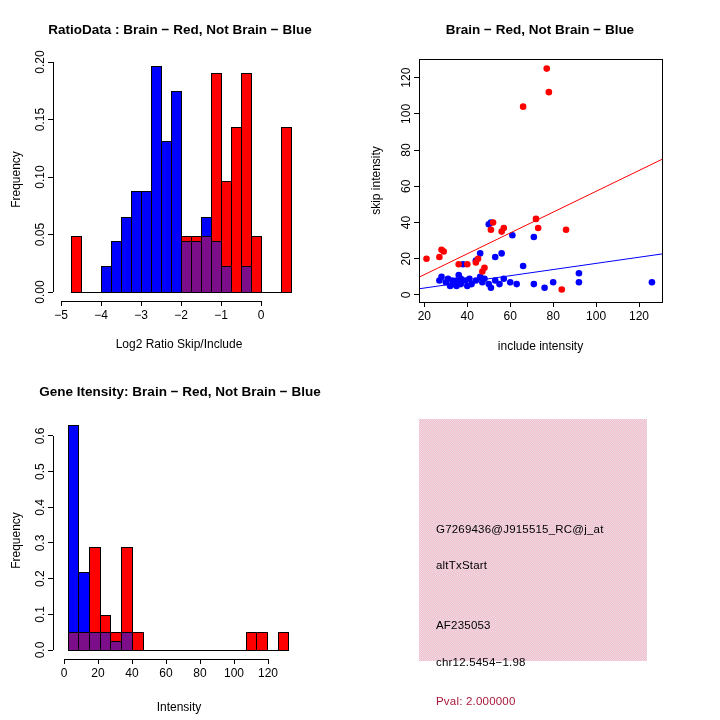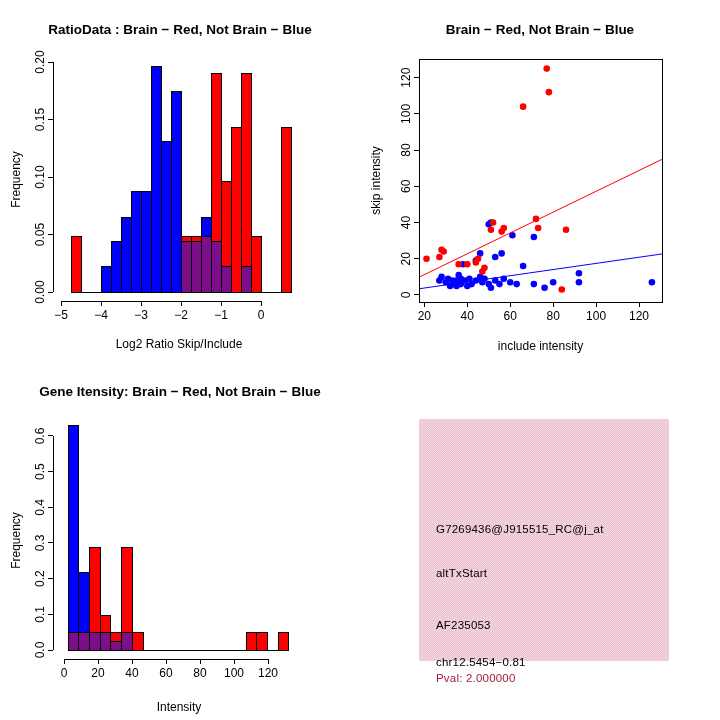--- a/index.html
+++ b/index.html
@@ -1,29 +1,29 @@
 <!DOCTYPE html>
 <html><head>
 <meta charset="utf-8">
 <style>
   html,body{margin:0;padding:0;background:#ffffff;}
   body{width:720px;height:720px;font-family:"Liberation Sans",sans-serif;}
   .page{width:720px;height:720px;display:grid;grid-template-columns:360px 360px;grid-template-rows:360px 360px;background:#fff;}
   .panel{position:relative;width:360px;height:360px;overflow:hidden;}
   svg{display:block;}
   .info-box{
-    position:absolute;left:59px;top:59px;width:250px;height:242px;
+    position:absolute;left:59px;top:59px;width:228px;height:242px;
     background:conic-gradient(#f6bccd 25%, #e9dde2 0 50%, #f6bccd 0 75%, #e9dde2 0) 0 0/2px 2px, #f0c4d0;
   }
   .info-line{position:absolute;left:17px;font-size:11.5px;color:#000;white-space:nowrap;letter-spacing:0.2px;}
   .il-1{top:104px}
-  .il-2{top:148px}
+  .il-2{top:140px}
   .il-3{top:200px}
   .il-4{top:237px}
-  .il-5{top:253px;font-weight:normal;}
+  .il-5{top:276px;font-weight:normal;}
 </style>
 </head>
 <body>
 
 <div class="page">
 
   <div class="panel">
     <svg width="360" height="360" viewBox="0 0 360 360">
         <line x1="101" y1="292.029815428301" x2="251" y2="292.029815428301" stroke="#000" stroke-width="1" shape-rendering="crispEdges"></line>
         <line x1="71" y1="292.029815428301" x2="291" y2="292.029815428301" stroke="#000" stroke-width="1" shape-rendering="crispEdges"></line>
@@ -257,18 +257,18 @@
         <text x="179" y="351" font-size="12" text-anchor="middle" fill="#000" font-family="&quot;Liberation Sans&quot;, sans-serif">Intensity</text>
         <text x="20" y="180.5" font-size="12" text-anchor="middle" fill="#000" font-family="&quot;Liberation Sans&quot;, sans-serif" transform="rotate(-90 20 180.5)">Frequency</text>
       </svg>
   </div>
 
   <div class="panel">
     <div class="info-box">
       <div class="info-line il-1">G7269436@J915515_RC@j_at</div>
       <div class="info-line il-2">altTxStart</div>
       <div class="info-line il-3">AF235053</div>
-      <div class="info-line il-4">chr12.5454−0.81</div>
+      <div class="info-line il-4">chr12.5454−1.98</div>
       <div class="info-line il-5" style="color: rgb(168, 24, 56);">Pval: 2.000000</div>
     </div>
   </div>
 
 </div>
 
 </body></html>

